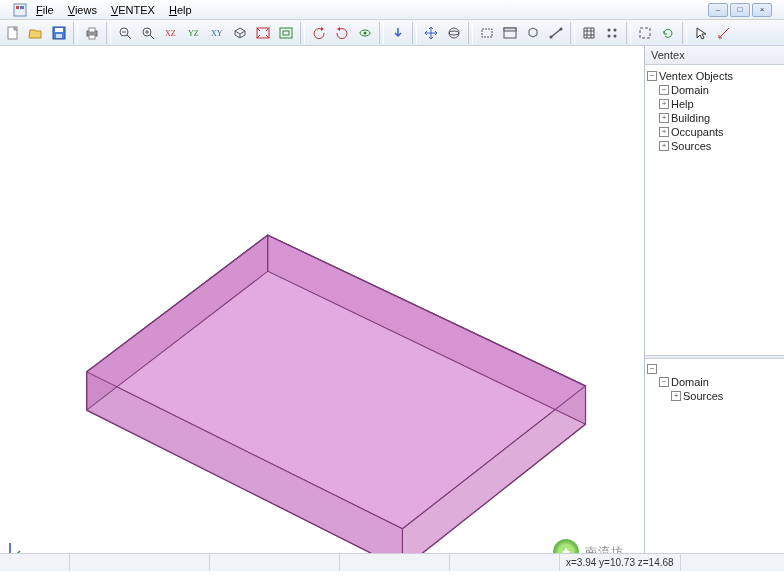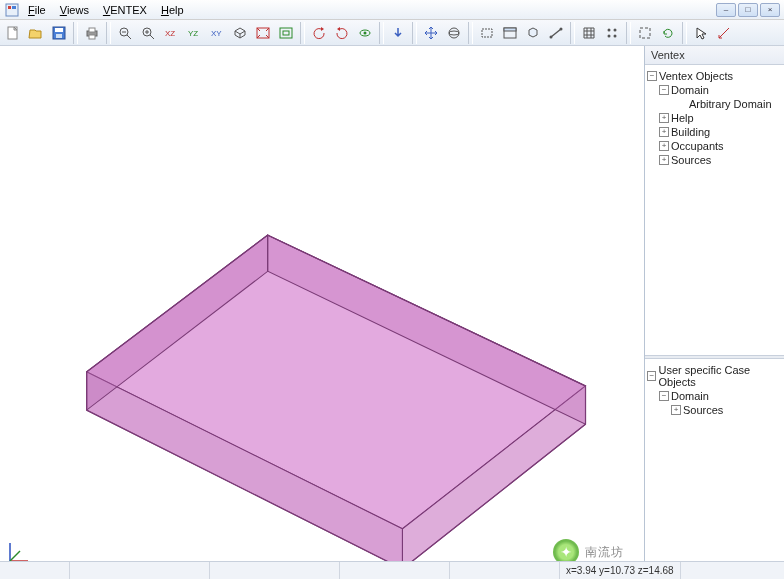--- a/index.html
+++ b/index.html
@@ -1,34 +1,34 @@
 <!DOCTYPE html>
 <html><head>
 <meta charset="utf-8">
 <style>
 * { box-sizing: border-box; margin: 0; padding: 0; }
 body { font-family: "Segoe UI", Tahoma, sans-serif; font-size: 11px; width: 784px; height: 587px; overflow: hidden; background: #fff; position: relative; }
-.menubar { height: 20px; background: linear-gradient(#fefefe,#eaf0f7); display: flex; align-items: center; padding: 0 4px; gap: 2px; border-bottom: 1px solid #d0d0d0; }
+.menubar { height: 20px; background: linear-gradient(#fefefe,#eaf0f7); display: flex; align-items: center; padding: 0 12px; gap: 2px; border-bottom: 1px solid #d0d0d0; }
 .menubar .icon { width: 16px; height: 16px; display: inline-flex; align-items: center; justify-content: center; }
 .menubar .item { padding: 2px 6px; cursor: default; }
 .menubar .right { margin-left: auto; display: flex; gap: 2px; }
 .winbtn { width: 20px; height: 14px; border: 1px solid #9aaccc; background: linear-gradient(#e8f0fa,#cfe0f5); border-radius: 2px; display: flex; align-items: center; justify-content: center; font-size: 8px; color: #334; }
-.toolbar { height: 26px; background: linear-gradient(#f7f9fc,#e5ecf5); border-bottom: 1px solid #c8d0dc; display: flex; align-items: center; padding: 0 2px; gap: 1px; }
+.toolbar { height: 26px; background: linear-gradient(#f7f9fc,#e5ecf5); border-bottom: 1px solid #c8d0dc; display: flex; align-items: center; padding: 0 2px; gap: 1px; font-family: Liberation Serif, serif; }
 .tb { width: 22px; height: 22px; display: flex; align-items: center; justify-content: center; border: 1px solid transparent; border-radius: 2px; }
 .sep { width: 5px; height: 22px; border-left: 1px solid #c0c8d4; border-right: 1px solid #fff; margin: 0 2px; }
 .workspace { position: absolute; top: 46px; bottom: 18px; left: 0; right: 0; display: flex; }
 .viewport { flex: 1; position: relative; background: #fff; }
 .sidepanel { width: 140px; border-left: 1px solid #b8c4d4; display: flex; flex-direction: column; background: #fff; }
 .panel-title { background: linear-gradient(#f4f6fa,#e8edf5); border-bottom: 1px solid #c8d0dc; padding: 3px 6px; font-size: 11px; color: #333; }
 .tree { flex: 1; overflow: auto; padding: 4px 2px; font-size: 11px; color: #222; }
 .tree .node { display: flex; align-items: center; gap: 2px; padding: 1px 0; }
 .tree .twisty { width: 10px; height: 10px; border: 1px solid #888; font-size: 8px; line-height: 8px; text-align: center; color: #555; cursor: default; }
 .tree .leaf { width: 12px; }
 .panel-split { height: 4px; background: #e8ecf2; border-top: 1px solid #c8d0dc; border-bottom: 1px solid #c8d0dc; }
-.statusbar { position: absolute; bottom: 8px; left: 0; right: 0; height: 18px; background: #f0f3f8; border-top: 1px solid #c8d0dc; display: flex; align-items: center; font-size: 10px; color: #333; }
+.statusbar { position: absolute; bottom: 16px; left: 0; right: 0; height: 18px; background: #f0f3f8; border-top: 1px solid #c8d0dc; display: flex; align-items: center; font-size: 10px; color: #333; }
 .status-seg { padding: 0 6px; border-right: 1px solid #d0d6e0; height: 100%; display: flex; align-items: center; }
 .axis-gizmo { position: absolute; left: 6px; bottom: 4px; width: 28px; height: 28px; }
 .watermark { position: absolute; right: 20px; bottom: 4px; display: flex; align-items: center; gap: 6px; opacity: .85; }
 .watermark .circ { width: 26px; height: 26px; border-radius: 50%; background: radial-gradient(#9be264 40%,#58b030 60%); display: flex; align-items: center; justify-content: center; color: #fff; font-size: 14px; }
 .watermark .txt { font-size: 12px; color: #777; letter-spacing: 1px; }
 .underline-key::first-letter { text-decoration: underline; }
 svg { display: block; }
 </style>
 </head>
 <body>
@@ -257,24 +257,20 @@
     <div class="panel-title">Ventex</div>
     <div class="tree">
       <div class="node" style="padding-left:0">
           <span class="twisty">−</span>
           <span>Ventex Objects</span>
         </div>
       <div class="node" style="padding-left:12px">
           <span class="twisty">−</span>
           <span>Domain</span>
         </div>
-      <div class="node" style="padding-left:28px">
-          <span class="leaf"></span>
-          <span>Arbitrary Domain</span>
-        </div>
       <div class="node" style="padding-left:12px">
           <span class="twisty">+</span>
           <span>Help</span>
         </div>
       <div class="node" style="padding-left:12px">
           <span class="twisty">+</span>
           <span>Building</span>
         </div>
       <div class="node" style="padding-left:12px">
           <span class="twisty">+</span>
@@ -282,21 +278,20 @@
         </div>
       <div class="node" style="padding-left:12px">
           <span class="twisty">+</span>
           <span>Sources</span>
         </div>
     </div>
     <div class="panel-split"></div>
     <div class="tree" style="flex:0 0 210px">
       <div class="node" style="padding-left:0">
           <span class="twisty">−</span>
-          <span>User specific Case Objects</span>
         </div>
       <div class="node" style="padding-left:12px">
           <span class="twisty">−</span>
           <span>Domain</span>
         </div>
       <div class="node" style="padding-left:24px">
           <span class="twisty">+</span>
           <span>Sources</span>
         </div>
     </div>

